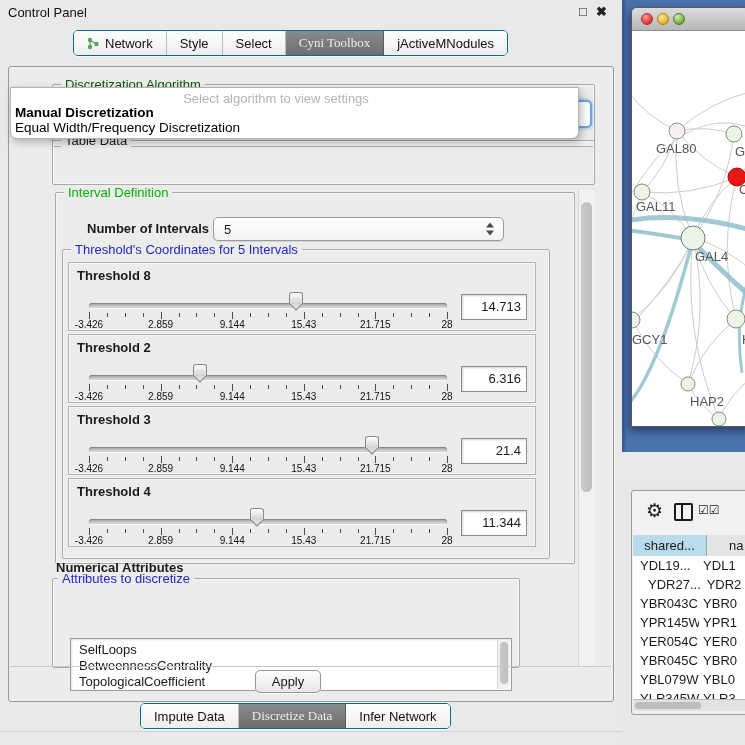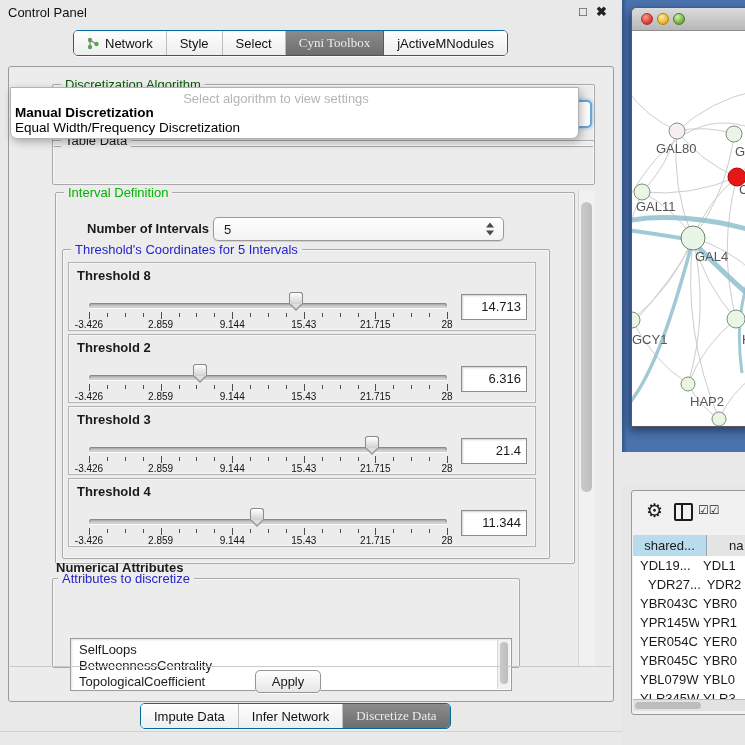--- a/index.html
+++ b/index.html
@@ -335,25 +335,25 @@
   </div>
 
   <div class="abs hline" style="left:10px;top:666px;width:601px;"></div>
 
   <div class="abs" id="apply-btn">Apply</div>
 
   <div class="abs seg" style="left:140px;top:703px;" id="bottom-tabs">
       <div class="tab">
         <span>Impute Data</span>
       </div>
-      <div class="tab">
-        <span>Infer Network</span>
-      </div>
       <div class="tab sel">
         <span>Discretize Data</span>
+      </div>
+      <div class="tab">
+        <span>Infer Network</span>
       </div>
     </div>
   <div class="abs hline" style="left:0;top:731px;width:622px;background:#d2d2d2;"></div>
 
   <div class="abs" id="algo-popup">
     <div id="algo-hint">Select algorithm to view settings</div>
     <div class="algo-item" style="top:17px;font-weight:bold;">Manual Discretization</div>
     <div class="algo-item" style="top:32px;">Equal Width/Frequency Discretization</div>
   </div>
 

